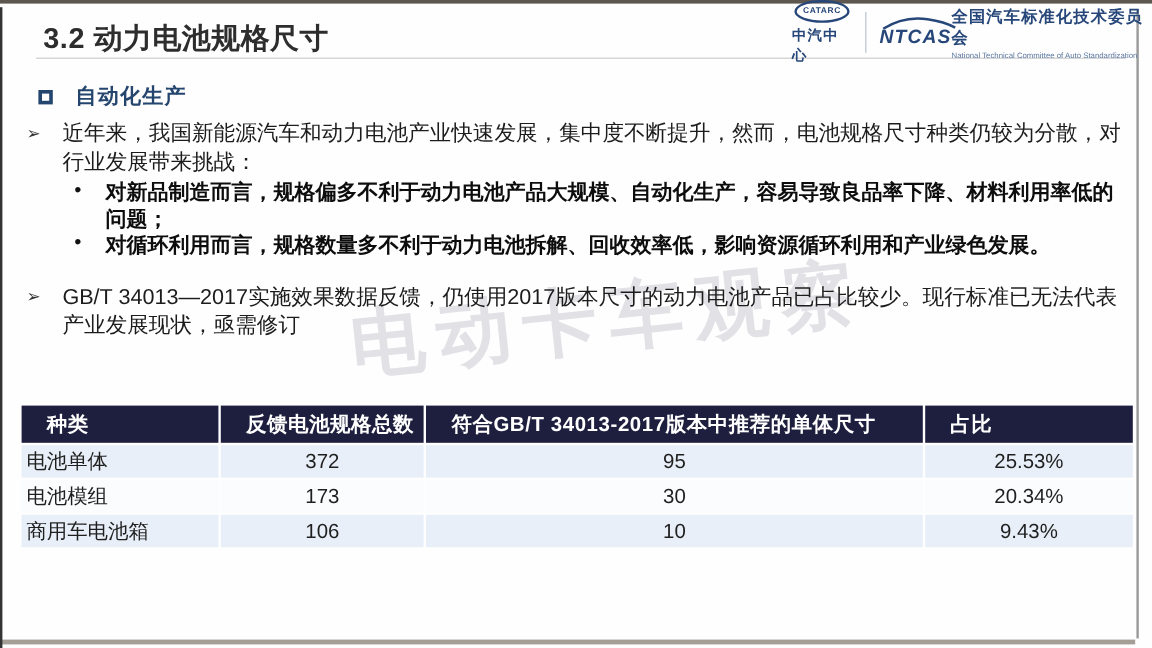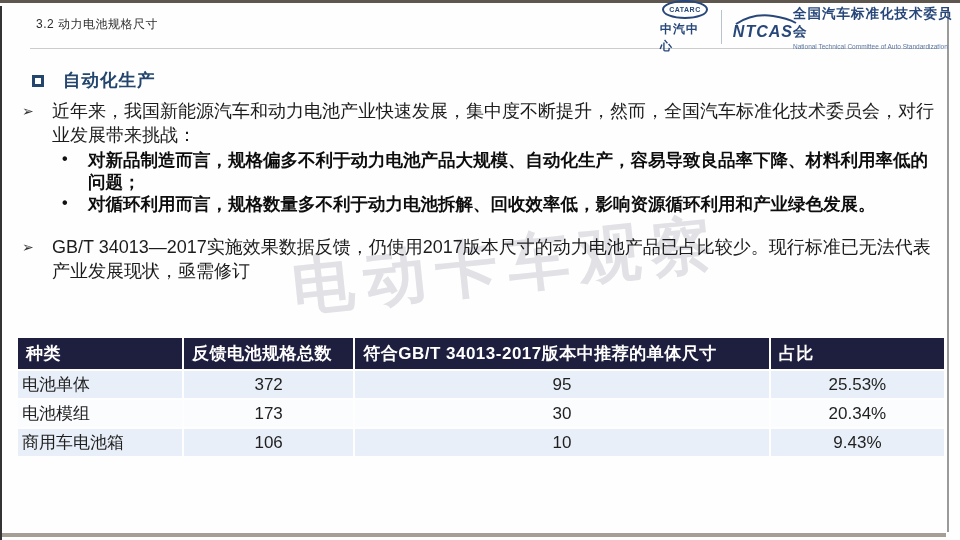--- a/index.html
+++ b/index.html
@@ -15,21 +15,21 @@
 
   
   .edge-top    { position: absolute; left: 0; top: 0; width: 960px; height: 3px; background: #5e5750; }
   .edge-bottom { position: absolute; left: 0; top: 533px; width: 946px; height: 4px; background: #a49e97; }
   .edge-left   { position: absolute; left: 0; top: 6px; width: 2px; height: 534px; background: #343434; }
   .edge-right  { position: absolute; left: 947px; top: 8px; width: 2px; height: 524px; background: #9a9a9a; }
 
   
   .page-title {
     position: absolute; left: 36px; top: 16px;
-    font-size: 12px; font-weight: normal; color: #2d2d2d;
+    font-size: 24px; font-weight: bold; color: #2d2d2d;
     letter-spacing: 0.5px;
   }
   .title-divider {
     position: absolute; left: 30px; top: 48px;
     width: 908px; height: 1px; background: #cccccc;
   }
 
   
   .logo-strip {
     position: absolute; left: 660px; top: 7px; height: 40px;
@@ -94,21 +94,21 @@
 
   
   .spec-table {
     position: absolute; left: 16px; top: 336px; z-index: 2;
     width: 930px; border-collapse: separate; border-spacing: 2px;
     table-layout: fixed;
   }
   .spec-table th {
     background: #1e1e3e; color: #ffffff;
     font-size: 17px; font-weight: bold; text-align: left;
-    padding: 4px 8px; height: 28px; letter-spacing: 0.5px;
+    padding: 4px 21px; height: 28px; letter-spacing: 0.5px;
     overflow: hidden; white-space: nowrap;
   }
   .spec-table td {
     font-size: 17px; color: #1f1f1f; padding: 2px 4px; height: 25px;
     overflow: hidden; white-space: nowrap;
   }
   .spec-table tr.odd td  { background: #e8eff8; }
   .spec-table tr.even td { background: #fbfcfe; }
   .col-kind  { width: 163px; }
   .col-total { width: 168px; }
@@ -153,21 +153,21 @@
 
   <div class="section-header">
     <span class="section-square"></span>
     <span class="section-label">自动化生产</span>
   </div>
 
   <div class="content">
 
     <div class="bullet-row b1">
       <span class="bullet-marker">➢</span>
-      <span class="bullet-text">近年来，我国新能源汽车和动力电池产业快速发展，集中度不断提升，然而，全国汽车标准化技术委员会，对行业发展带来挑战：</span>
+      <span class="bullet-text">近年来，我国新能源汽车和动力电池产业快速发展，集中度不断提升，然而，电池规格尺寸种类仍较为分散，对行业发展带来挑战：</span>
     </div>
 
     <div class="sub-bullets">
       <div class="sub-bullet">
         <span class="sub-marker">•</span>
         <span class="sub-text">对新品制造而言，规格偏多不利于动力电池产品大规模、自动化生产，容易导致良品率下降、材料利用率低的问题；</span>
       </div>
       <div class="sub-bullet">
         <span class="sub-marker">•</span>
         <span class="sub-text">对循环利用而言，规格数量多不利于动力电池拆解、回收效率低，影响资源循环利用和产业绿色发展。</span>

